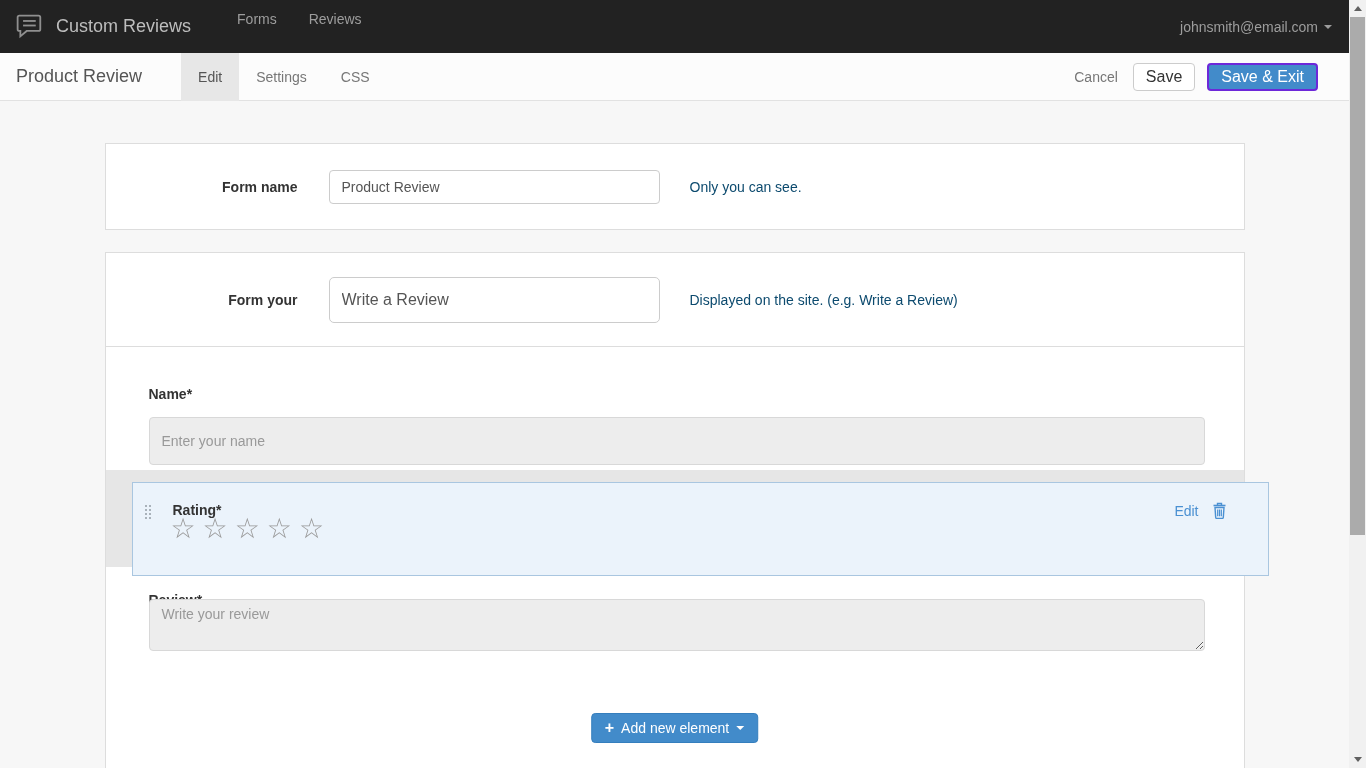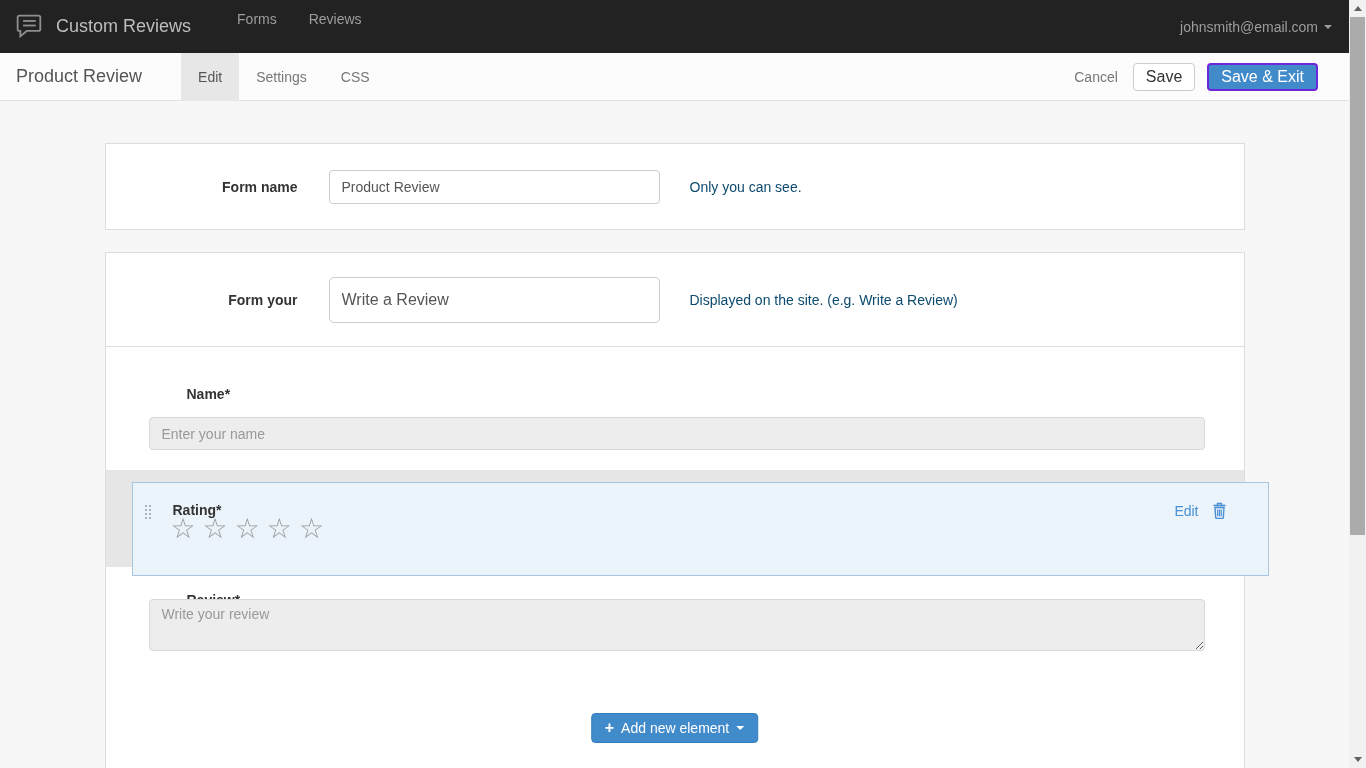--- a/index.html
+++ b/index.html
@@ -43,27 +43,27 @@
   .card-formtitle { height:95px; margin-top:22px; }
   .form-label { width:192px; text-align:right; font-weight:bold; color:#333; }
   .text-input { margin-left:31px; width:331px; height:34px; border:1px solid #ccc;
                 border-radius:4px; padding:0 12px; color:#555; font-size:14px;
                 font-family:"Liberation Sans", sans-serif; background:#fff; }
   .text-input-lg { height:46px; font-size:16px; border-radius:5px; }
   .help-text { margin-left:30px; color:#0c4a6e; }
 
   
   .card-elements { margin-top:-1px; height:530px; position:relative; overflow:visible; }
-  .el-label { position:absolute; left:43px; font-weight:bold; color:#333;margin-left:38px; }
+  .el-label { position:absolute; left:43px; font-weight:bold; color:#333; }
   .req { color:#333; }
   .gray-input { position:absolute; left:43px; width:1056px; background:#ededed;
                 border:1px solid #d8d8d8; border-radius:4px; padding:6px 12px;
                 color:#555; font-size:14px; font-family:"Liberation Sans", sans-serif; }
   .gray-input::placeholder { color:#999; opacity:1; }
-  #name-input { top:70px; height:33px; padding:0 12px; }
+  #name-input { top:70px; height:48px; padding:0 12px; }
   #review-textarea { top:252px; height:52px; resize:both; }
   .name-label { top:39px; }
   .review-label { top:245px; }
 
   .drop-band { position:absolute; left:0; right:0; top:123px; height:97px; background:#e6e6e6; }
 
   .selected-panel { position:absolute; left:26px; top:135px; width:1137px; height:94px;
                     background:#ebf3fb; border:1px solid #a9c6e0; z-index:3; }
   .drag-handle { position:absolute; left:11px; top:21px; width:9px; height:17px;
                  cursor:move;

